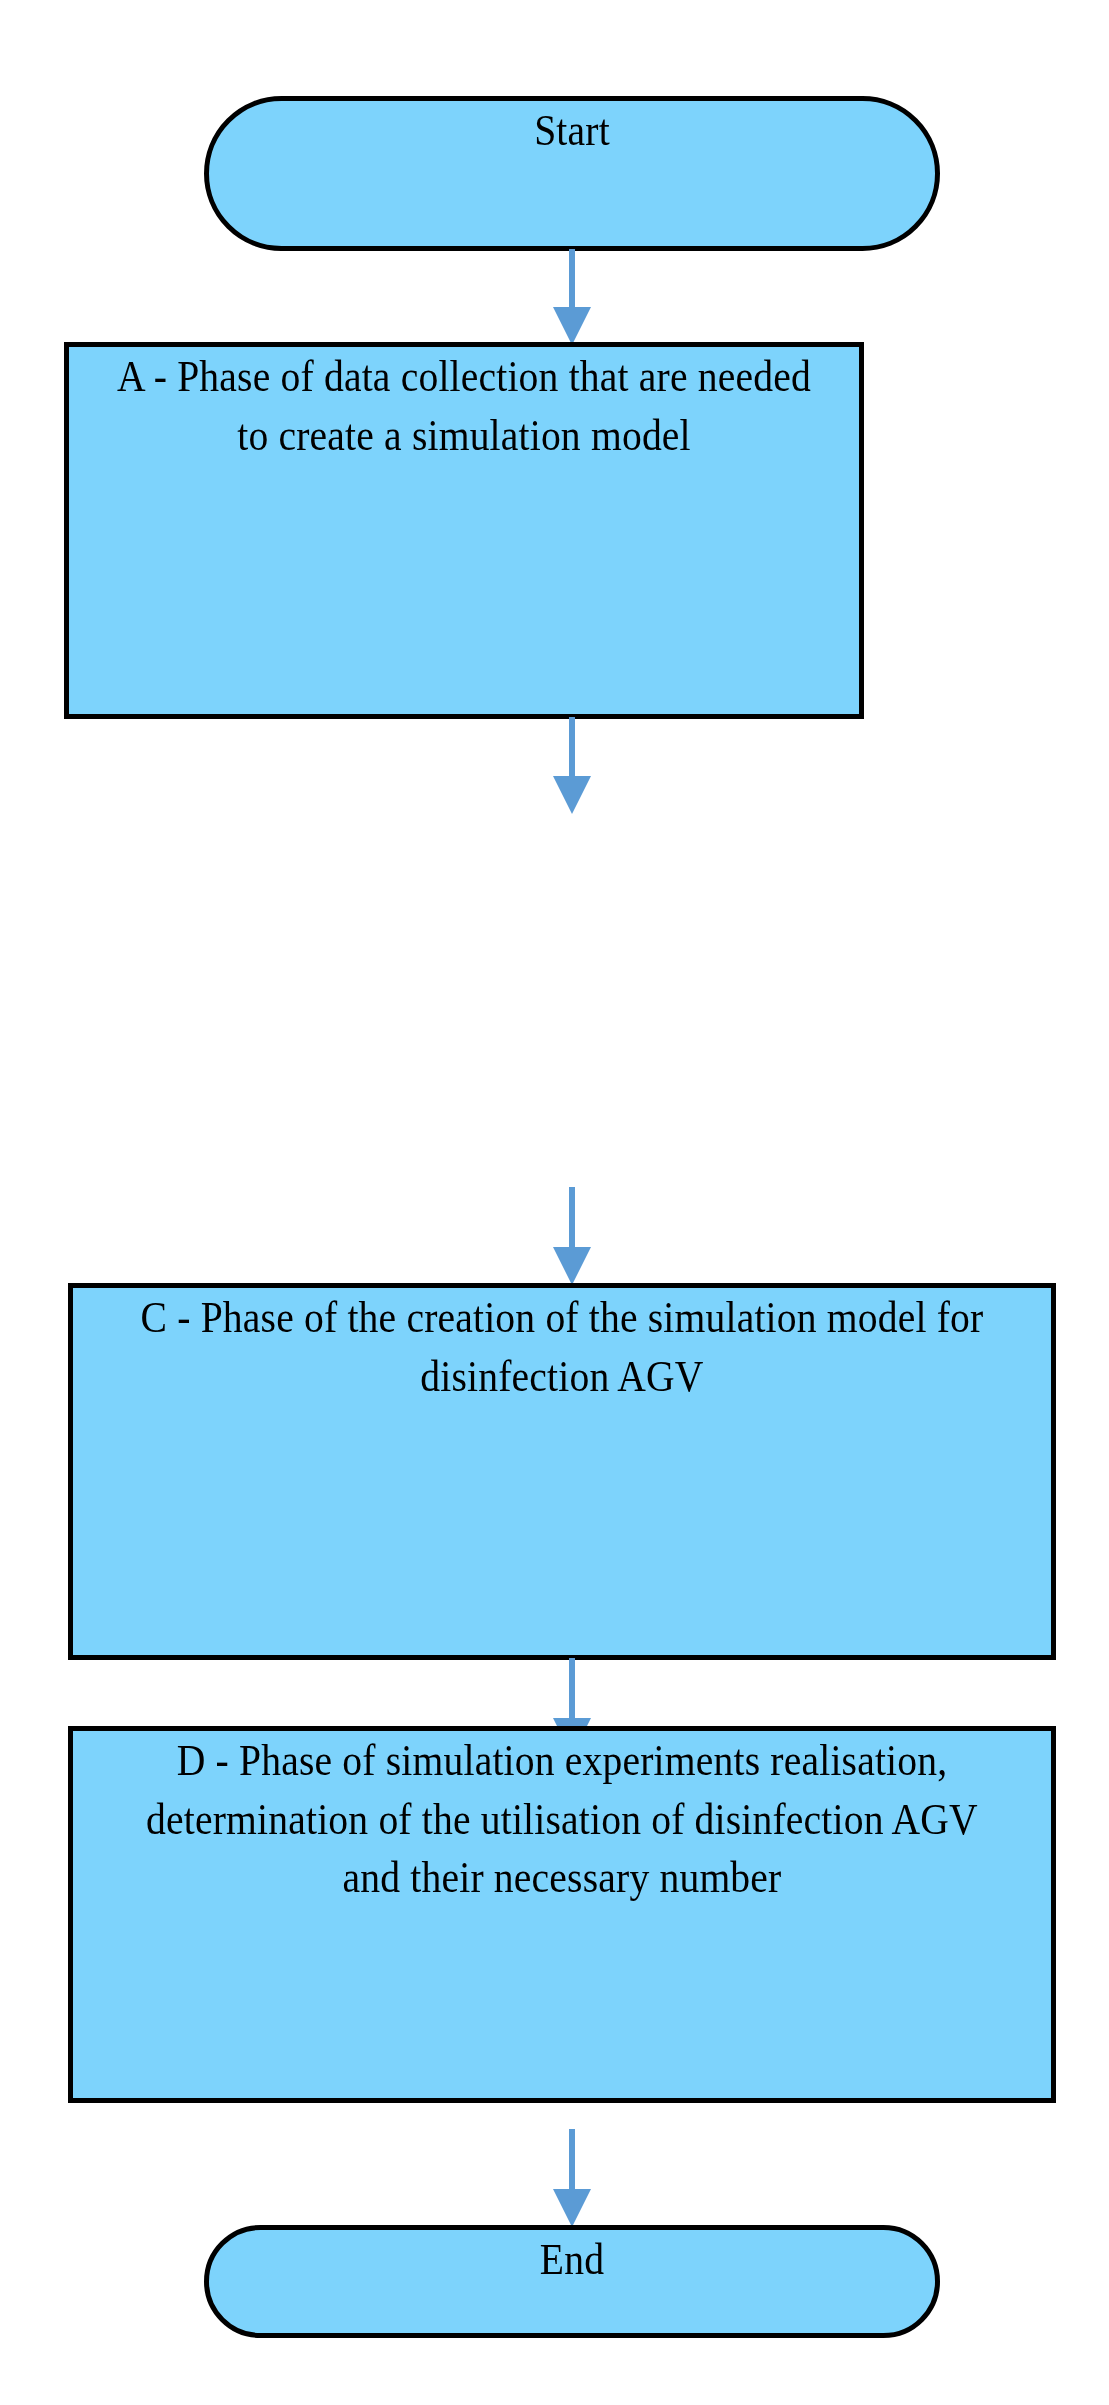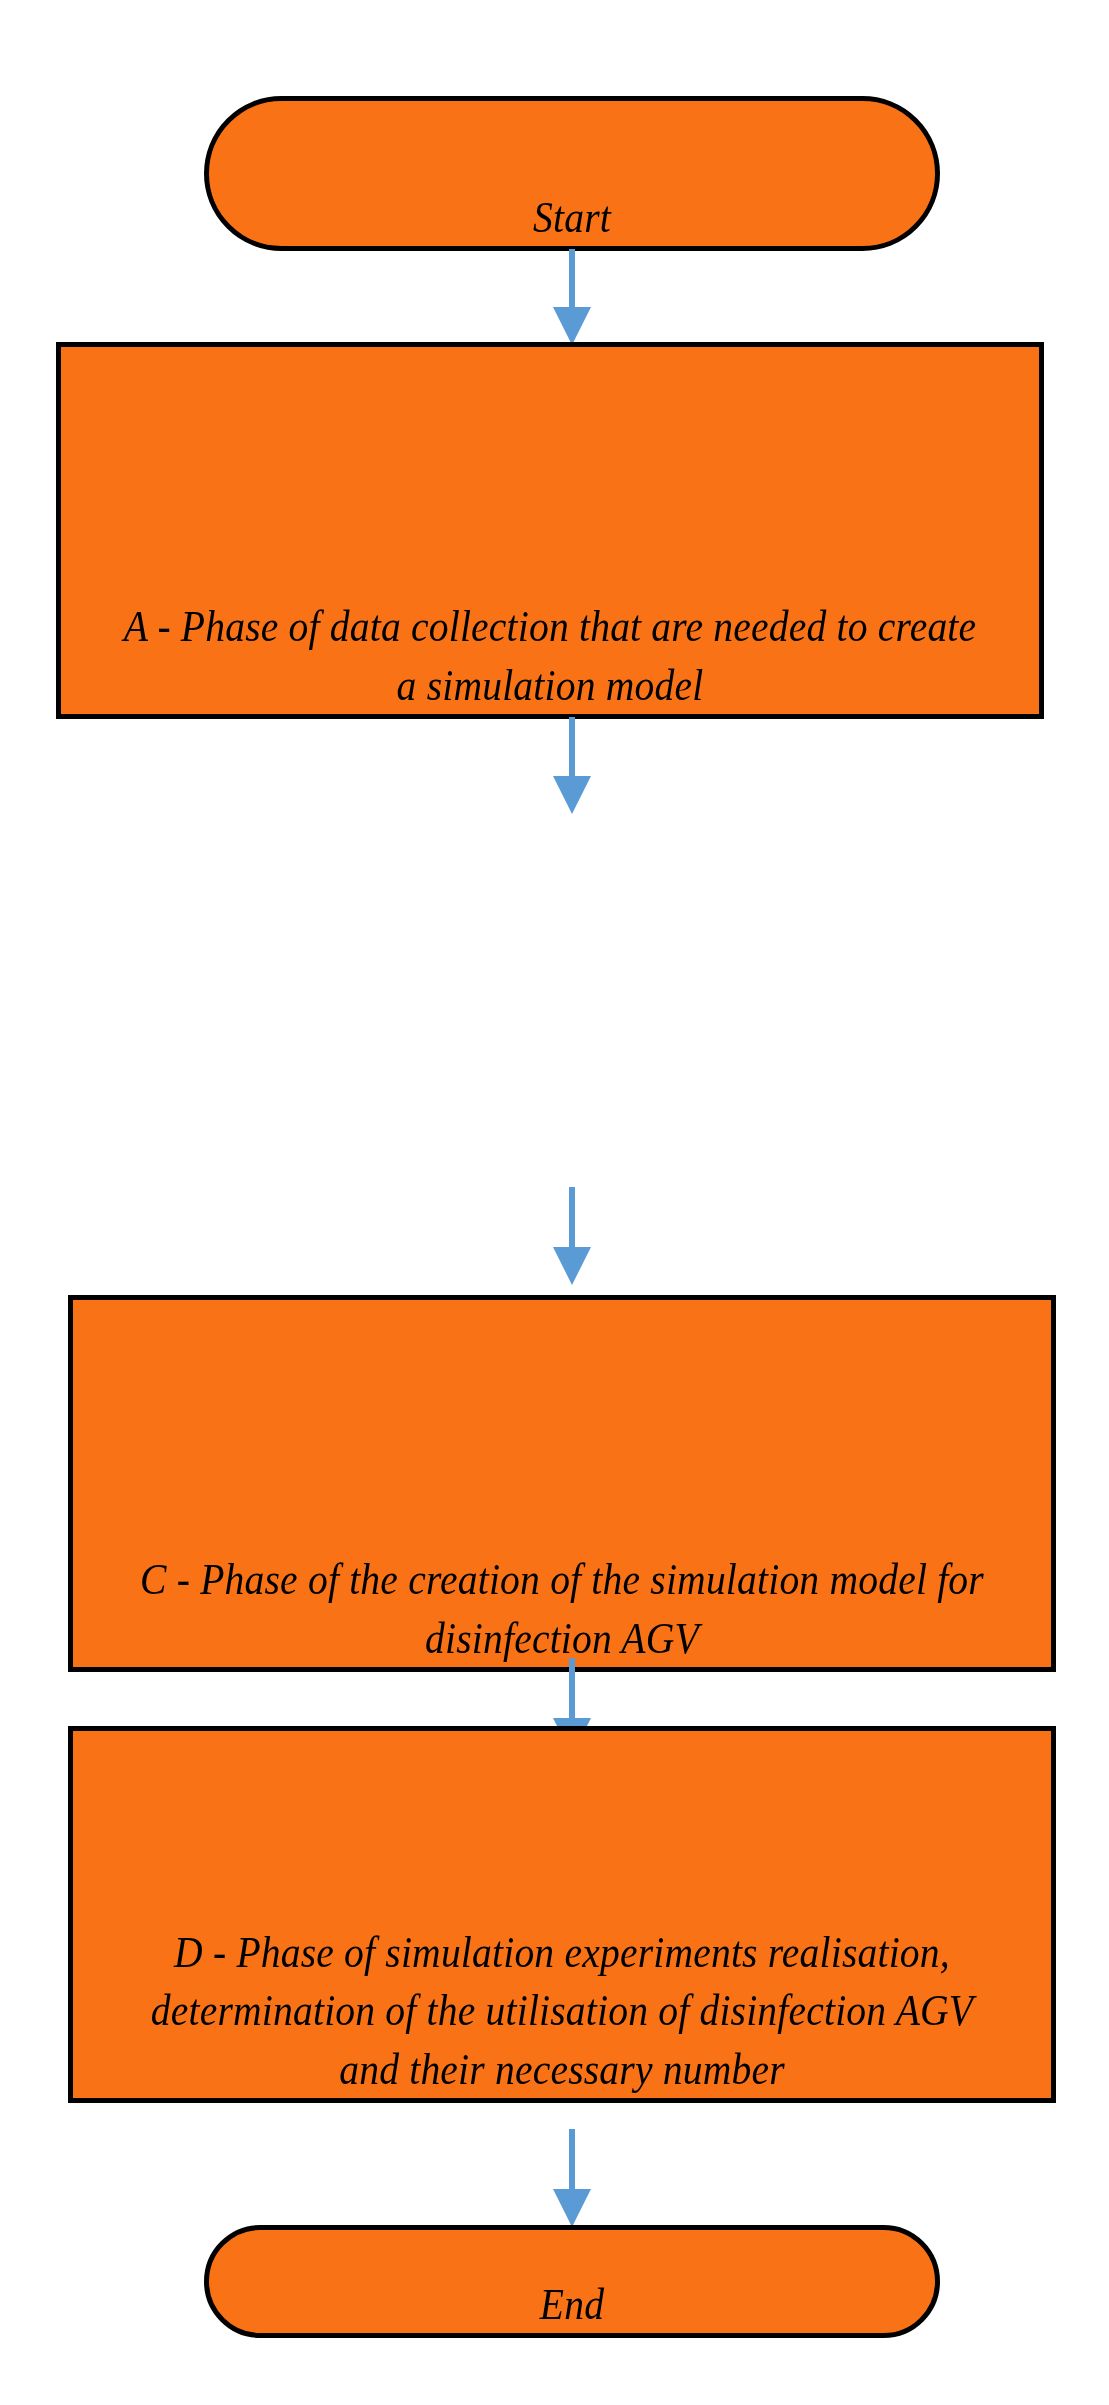--- a/index.html
+++ b/index.html
@@ -21,26 +21,25 @@
     left: 0;
     top: 0;
     width: 1109px;
     height: 2405px;
   }
 
   
   .node {
     position: absolute;
     box-sizing: border-box;
-    background: #f97316;
+    background: #7dd3fc;
     display: flex;
-    align-items: flex-end;
+    align-items: flex-start;
     justify-content: center;
     text-align: center;
-    font-style: italic;
   }
 
   .node .node-label {
     display: block;
     width: 100%;
     color: #000000;
     text-align: center;
     line-height: 1.30;
     letter-spacing: 0.2px;
     transform: scaleX(0.88);
@@ -67,37 +66,36 @@
   }
 
   
   #node-start {
     left: 204px;
     top: 96px;
     width: 736px;
     height: 155px;
   }
   #node-a {
-    left: 56px;
+    left: 64px;
     top: 342px;
-    width: 988px;
+    width: 800px;
     height: 377px;
   }
   #node-b {
     left: 68px;
     top: 812px;
     width: 988px;
     height: 377px;
   }
   #node-c {
     left: 68px;
     top: 1283px;
     width: 988px;
     height: 377px;
-    margin-top: 12px;
   }
   #node-d {
     left: 68px;
     top: 1726px;
     width: 988px;
     height: 377px;
   }
   #node-end {
     left: 204px;
     top: 2225px;

